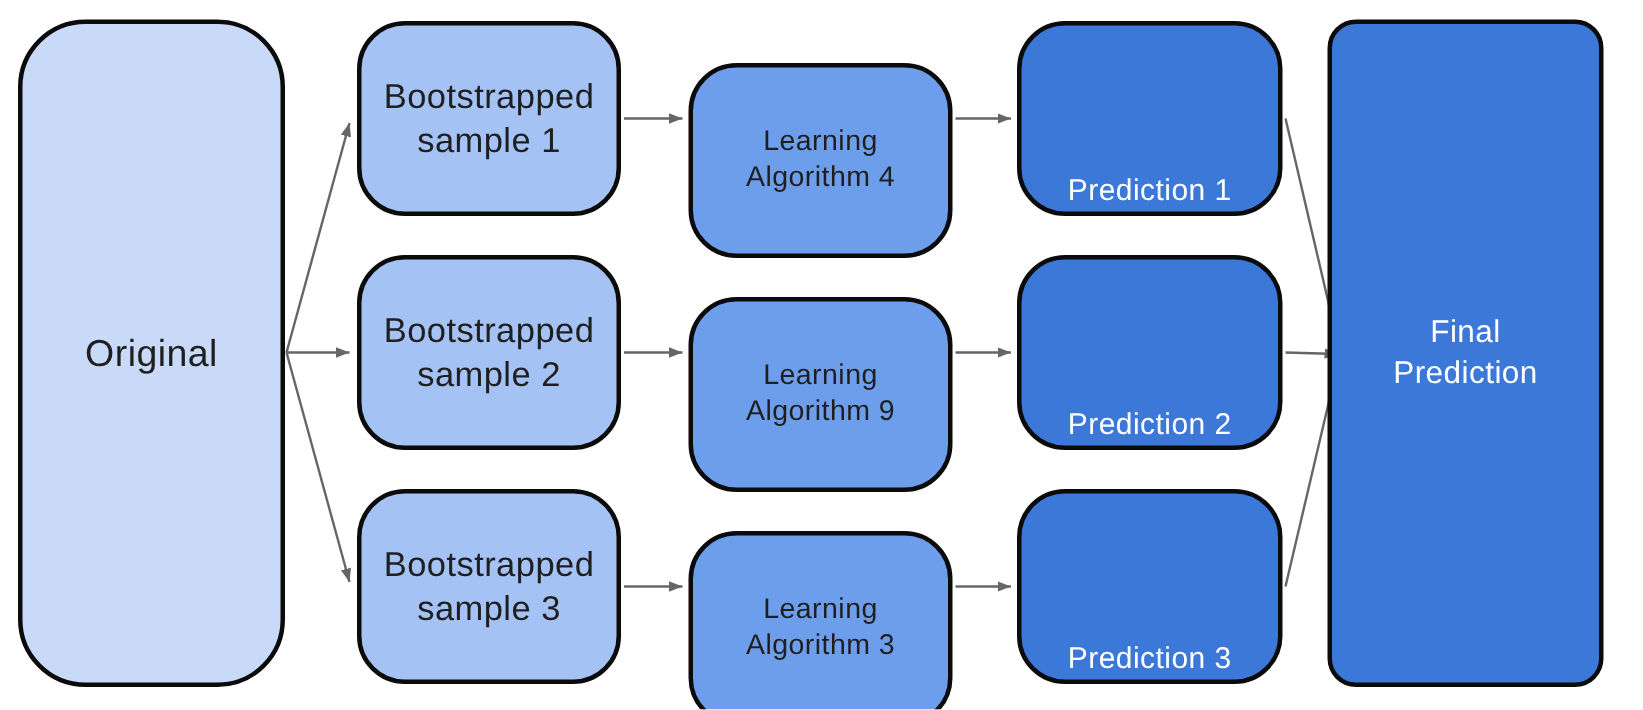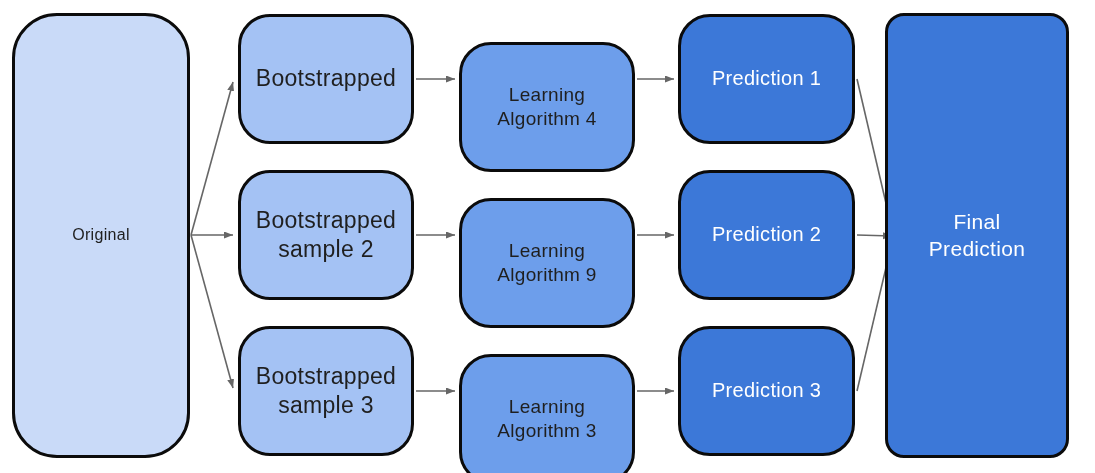--- a/index.html
+++ b/index.html
@@ -58,37 +58,38 @@
   .row-2 { top: 170px; }
   .row-3 { top: 326px; }
   .col-sample    { left: 238px; }
   .col-algorithm { left: 459px; }
   .col-prediction{ left: 678px; width: 177px; }
   .node-original {
     left: 12px;
     width: 178px;
     background: var(--original-fill, #c9daf8);
     color: var(--text-dark, #1f1f1f);
-    font-size: 16px;
+    font-size: 25px;
   }
   .node-sample {
     background: var(--sample-fill, #a4c2f4);
     color: var(--text-dark, #1f1f1f);
     font-size: 23px;
   }
   .node-algorithm {
     background: var(--algorithm-fill, #6d9eeb);
     color: var(--text-dark, #1f1f1f);
     font-size: 19px;
     margin-top: 28px;
   }
   .node-prediction {
     background: var(--prediction-fill, #3c78d8);
     color: var(--text-light, #ffffff);
     font-size: 20px;
+    align-items: flex-end;
   }
   .node-final {
     left: 885px;
     width: 184px;
     background: var(--prediction-fill, #3c78d8);
     color: var(--text-light, #ffffff);
     font-size: 21px;
     border-radius: 19px;
   }
 </style>
@@ -119,20 +120,21 @@
 
   <div class="node node-tall node-original">
     <div class="label">
       <span class="line">Original</span>
     </div>
   </div>
 
   <div class="node node-small node-sample row-1 col-sample">
     <div class="label">
       <span class="line">Bootstrapped</span>
+      <span class="line">sample 1</span>
     </div>
   </div>
   <div class="node node-small node-algorithm row-1 col-algorithm">
     <div class="label">
       <span class="line">Learning</span>
       <span class="line">Algorithm 4</span>
     </div>
   </div>
   <div class="node node-small node-prediction row-1 col-prediction">
     <div class="label">

